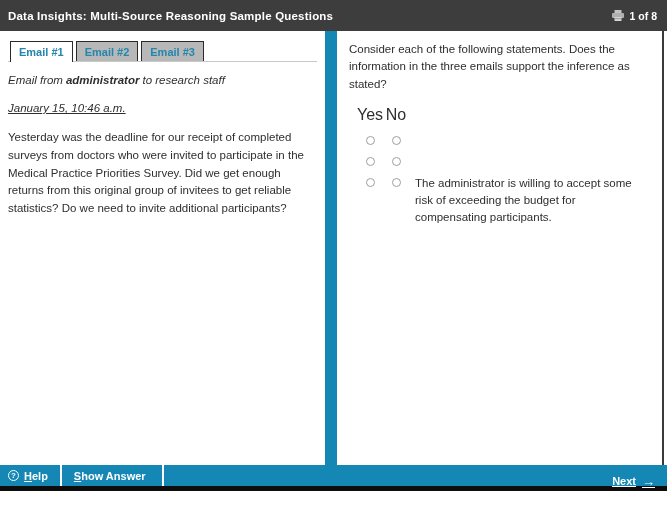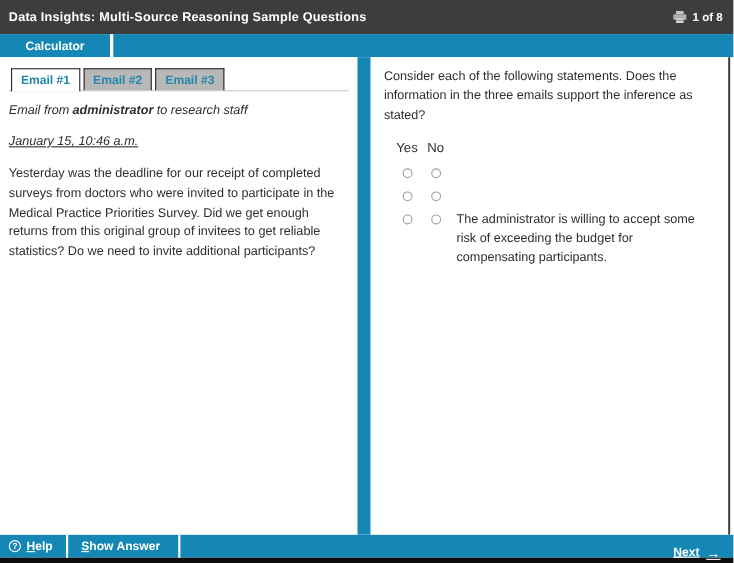--- a/index.html
+++ b/index.html
@@ -43,21 +43,21 @@
   }
   .tab.active { background:#fff; margin-bottom:-1px; padding-bottom:4px; }
   .tab.inactive { background:#b8b8b8; }
   
   .email-meta { margin-top:12px; font-size:11.5px; font-style:italic; color:#2e2e2e; }
   .email-meta b { margin:0 3px; }
   .email-date { margin-top:16px; font-size:11.5px; font-style:italic; color:#2e2e2e;text-decoration:underline; }
   .email-body { margin-top:15px; font-size:11.5px; line-height:1.55; color:#2e2e2e; }
   
   .prompt { font-size:11.5px; line-height:1.5; color:#2e2e2e; }
-  .yn-head { margin-top:13px; display:flex; padding-left:8px; font-size:12px; color:#2e2e2e; }
+  .yn-head { margin-top:13px; display:flex; padding-left:8px; font-size:16px; color:#2e2e2e; }
   .yn-head .col { width:26px; text-align:center; }
   .stmt-row { display:flex; align-items:flex-start; margin-top:9px; padding-left:8px; }
   .yn-col { width:26px; display:flex; justify-content:center; padding-top:3px; }
   .radio {
     appearance:none; -webkit-appearance:none;
     width:9px; height:9px; border:1px solid #9aa0a3; border-radius:50%;
     background:#fff; cursor:pointer; margin:0;
   }
   .stmt-text { flex:1; font-size:11.5px; line-height:1.5; color:#2e2e2e; padding-left:6px; padding-right:4px; }
   
@@ -88,25 +88,20 @@
           <rect x="3.5" y="0" width="7" height="3" fill="#c4c4c4"></rect>
           <rect x="1" y="3" width="12" height="5" rx="1" fill="#b0b0b0"></rect>
           <rect x="3.5" y="7" width="7" height="4" fill="#d6d6d6"></rect>
           <rect x="3.5" y="8.3" width="7" height="0.8" fill="#8a8a8a"></rect>
         </svg>
       </span>
       <span>1 of 8</span>
     </span>
   </div>
 
-  <div class="toolbar">
-    <div class="calc">
-      <span>Calculator</span>
-    </div>
-  </div>
 
   <div class="main">
 
     <div class="panel-left">
       <div class="tabs">
         <div class="tab active">Email #1</div>
         <div class="tab inactive">Email #2</div>
         <div class="tab inactive">Email #3</div>
       </div>
 

